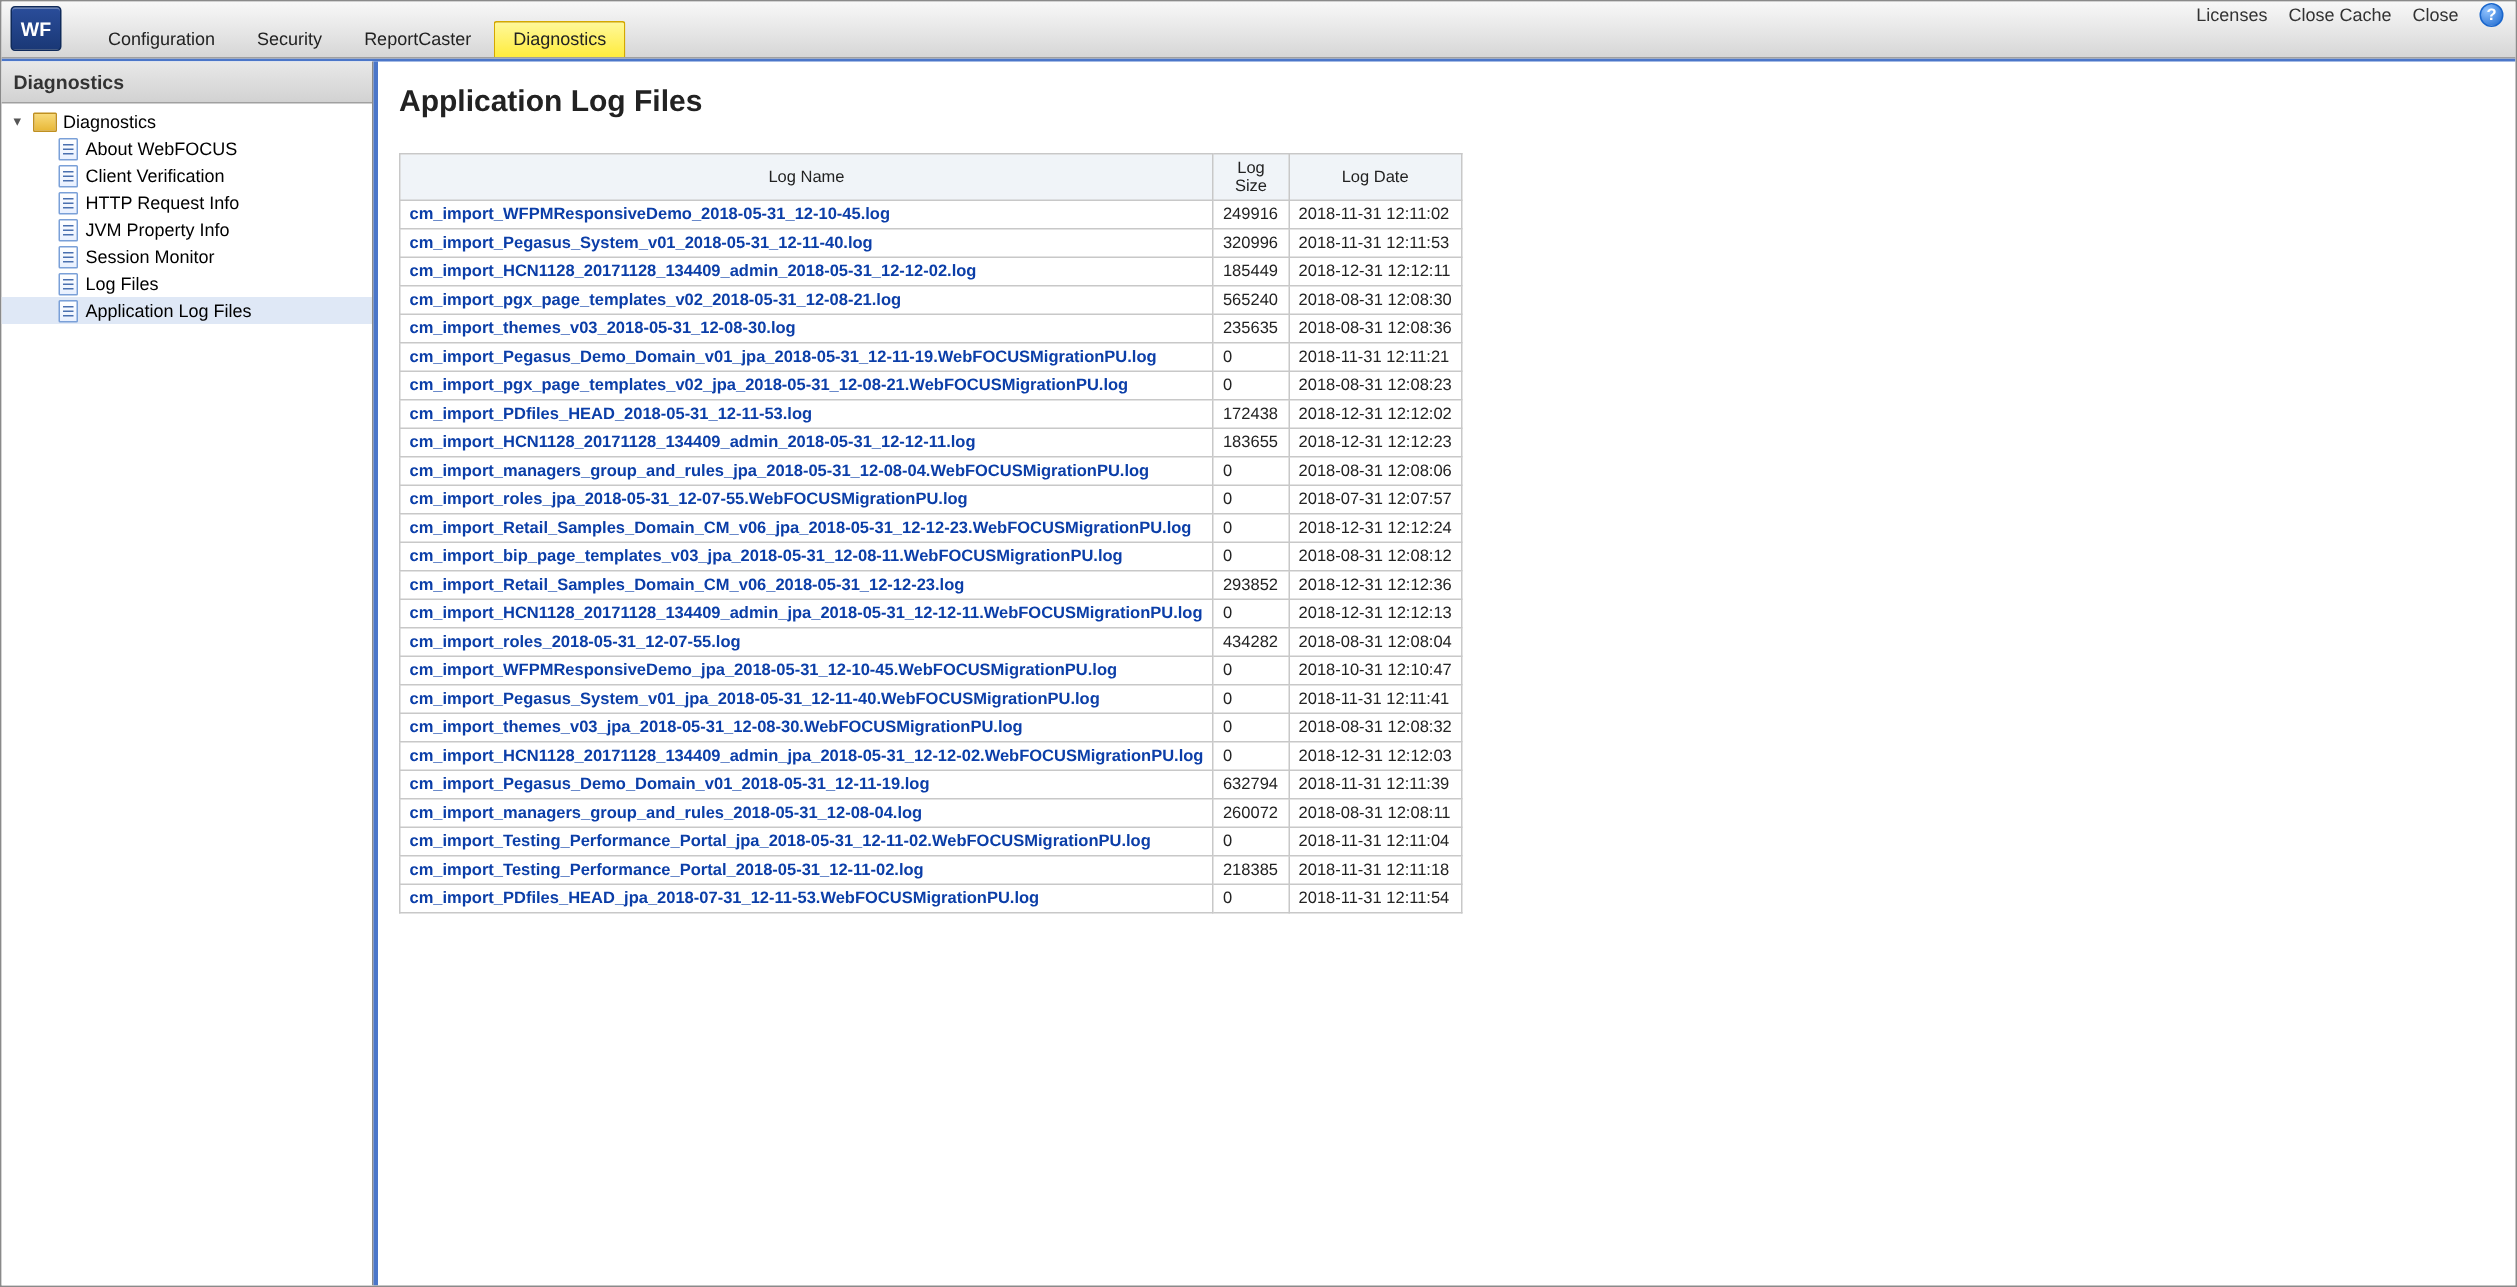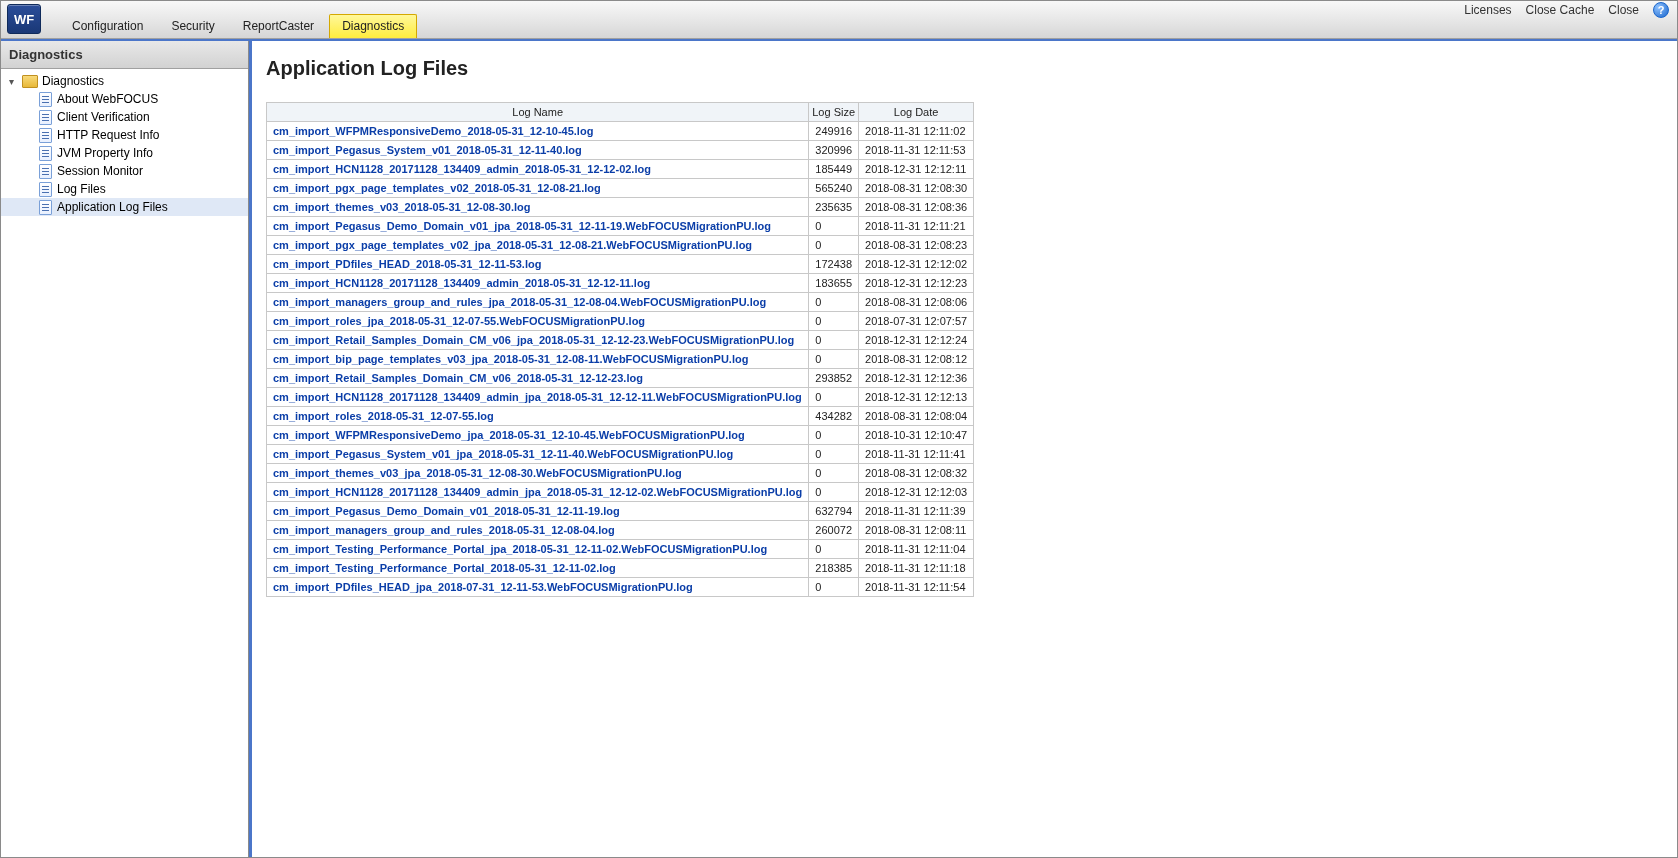--- a/index.html
+++ b/index.html
@@ -156,21 +156,21 @@
   color: #222;
   margin-bottom: 22px;
 }
 .log-table {
   border-collapse: collapse;
   font-size: 11px;
 }
 .log-table th {
   background: #f0f4f8;
   border: 1px solid #c8c8c8;
-  padding: 3px 2px;
+  padding: 3px 14px;
   font-weight: normal;
   color: #222;
 }
 .log-table td {
   border: 1px solid #c8c8c8;
   padding: 3px 6px;
   color: #222;
   white-space: nowrap;
 }
 .log-table td.name {

